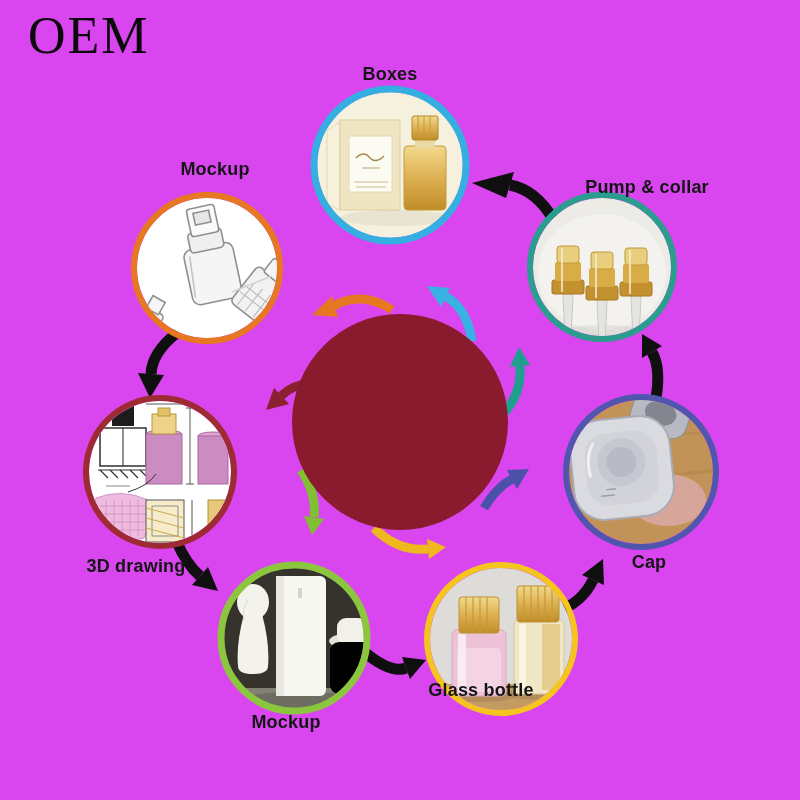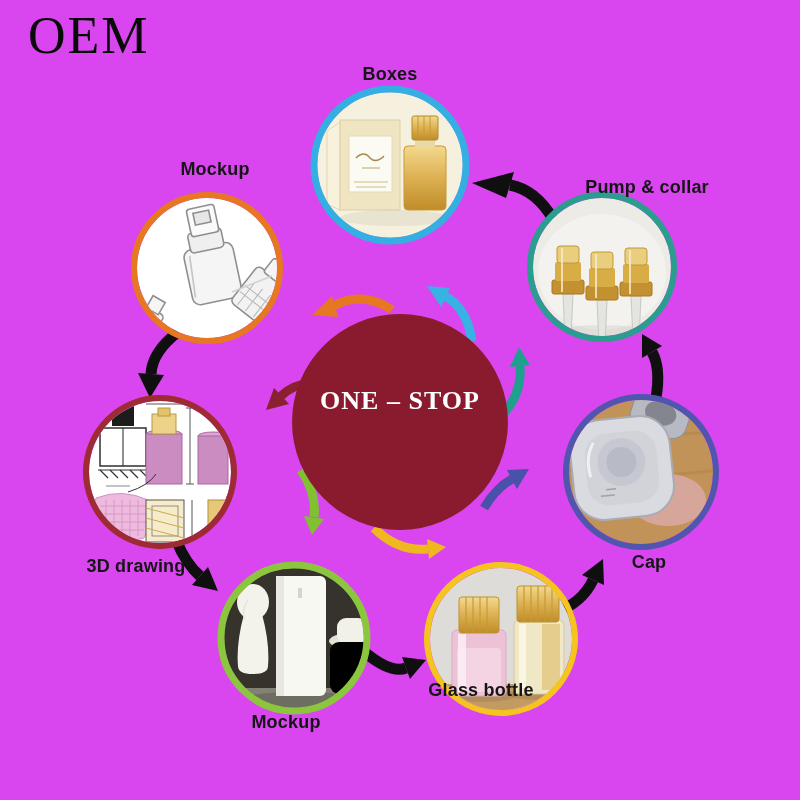--- a/index.html
+++ b/index.html
@@ -262,21 +262,20 @@
       <circle cx="390" cy="165" r="76" stroke-width="7" stroke="#35aee2"></circle>
       <circle cx="602" cy="267" r="72" stroke-width="6" stroke="#2a9d8f"></circle>
       <circle cx="641" cy="472" r="75" stroke-width="6" stroke="#5055ae"></circle>
       <circle cx="501" cy="639" r="74" stroke-width="6" stroke="#f5c41e"></circle>
       <circle cx="294" cy="638" r="73" stroke-width="7" stroke="#8cc63e"></circle>
       <circle cx="160" cy="472" r="74" stroke-width="6" stroke="#9e2b33"></circle>
     </g>
   </svg>
 
   <div class="center-text">
-    <div>ONE – STOP</div>
   </div>
 
   <div class="step-label" style="left:215px;top:159px;">Mockup</div>
   <div class="step-label" style="left:390px;top:64px;text-align:center;">Boxes</div>
   <div class="step-label" style="left:647px;top:166px;margin-top:11px;">Pump &amp; collar</div>
   <div class="step-label" style="left:649px;top:552px;">Cap</div>
   <div class="step-label" style="left:481px;top:680px;">Glass bottle</div>
   <div class="step-label" style="left:286px;top:712px;">Mockup</div>
   <div class="step-label" style="left:136px;top:556px;">3D drawing</div>
 

